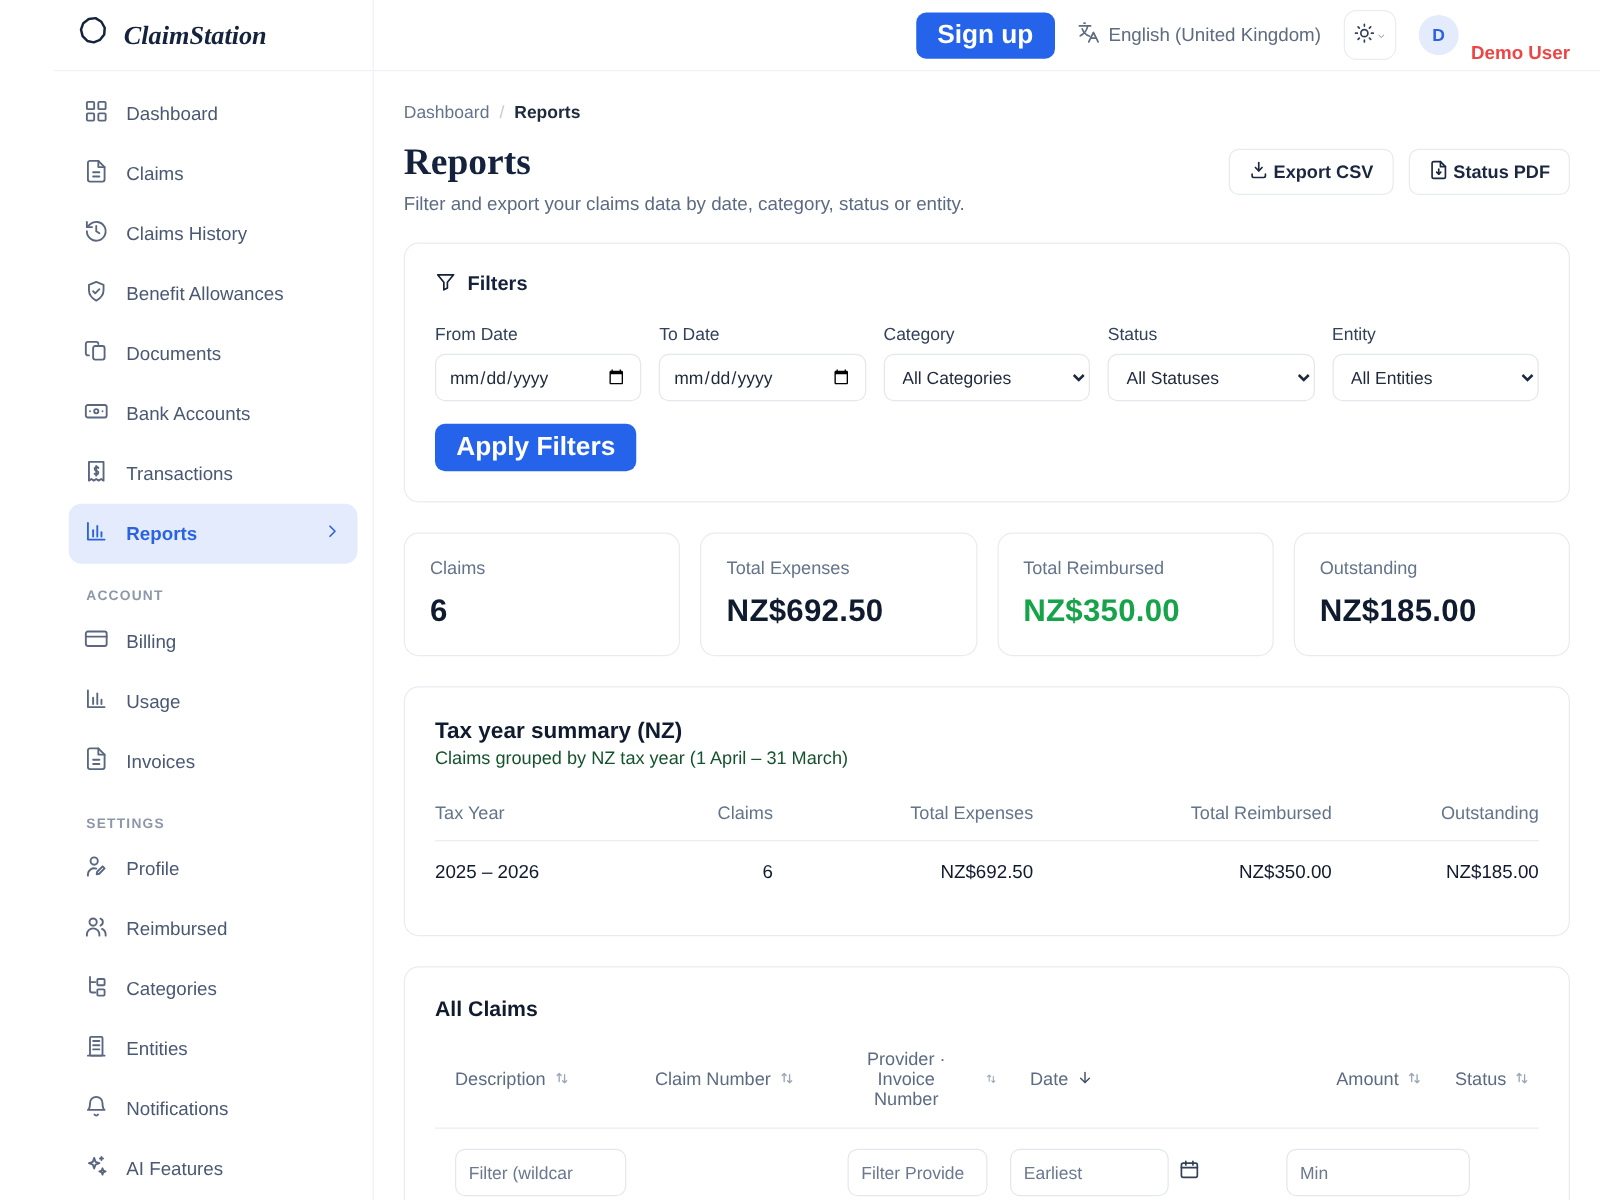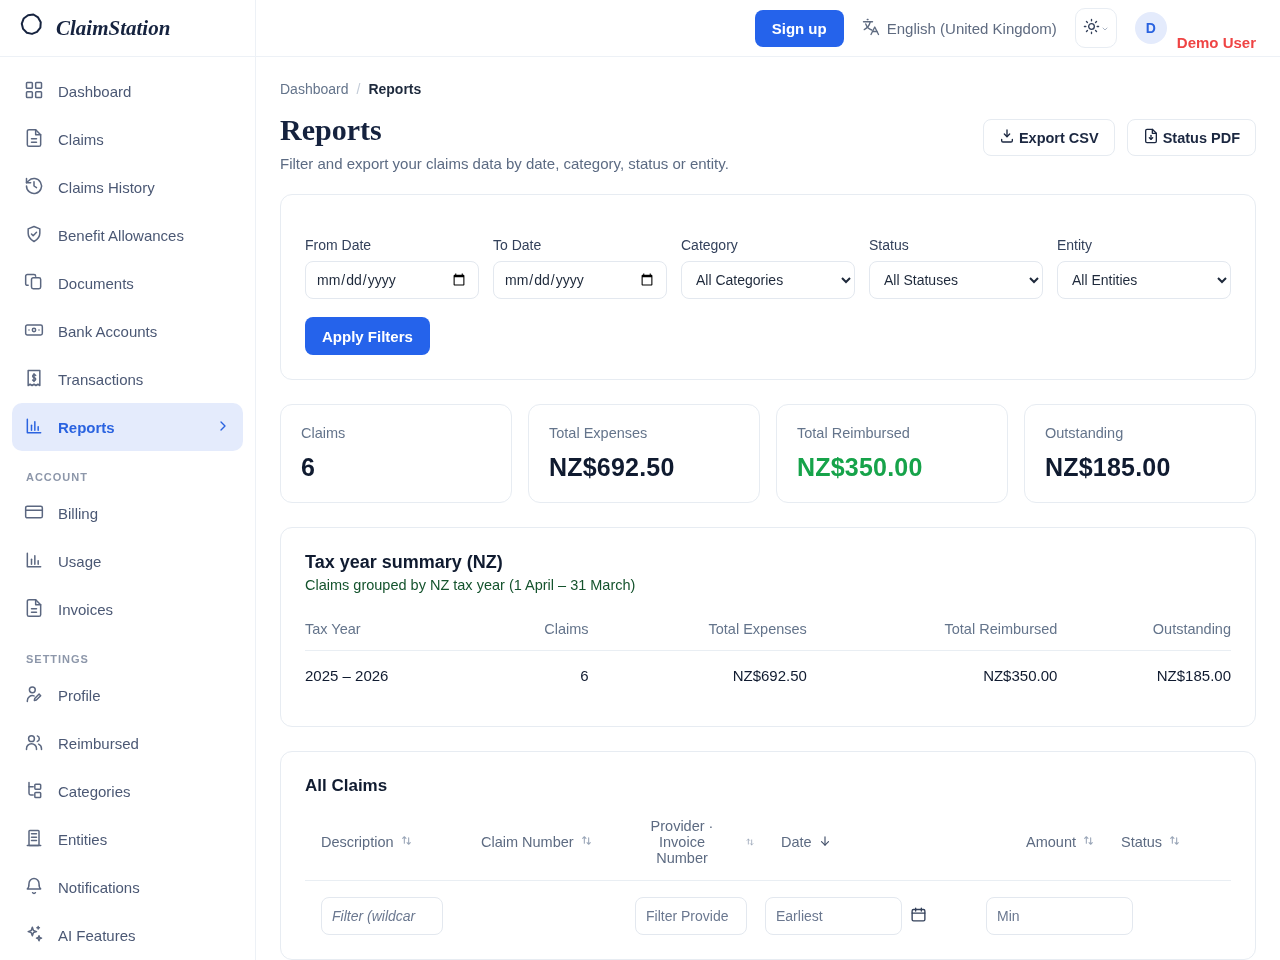--- a/index.html
+++ b/index.html
@@ -1,38 +1,38 @@
 <!DOCTYPE html>
 <html style="--accent: #2563eb;"><head>
 <meta charset="utf-8">
 <style>
   * { margin:0; padding:0; box-sizing:border-box; }
   html,body { width:1280px; height:960px; overflow:hidden; background:#fff;
     font-family:"Liberation Sans", sans-serif; color:#0f172a; }
-  .app { display:flex; width:1280px; height:960px; }
+  .app { display:flex; width:1280px; height:960px;padding-left:43px; }
 
   
   .sidebar { width:256px; flex:0 0 256px; border-right:1px solid #edf1f6; display:flex; flex-direction:column; }
   .logo-row { height:57px; display:flex; align-items:center; gap:10px; padding:0 16px; border-bottom:1px solid #edf1f6; }
   .logo-text { font-family:"Liberation Serif", serif; font-style:italic; font-size:21px; font-weight:600; color:#16233f; }
   .nav { padding:10px 12px 0; overflow:hidden; }
   .nav-item { display:flex; align-items:center; gap:14px; height:48px; padding:0 12px; border-radius:10px;
     color:#4b5874; font-size:15px; cursor:pointer; }
   .nav-item svg { flex:0 0 auto; color:#5b6780; }
   .nav-item.active { background:#e4ebfc; color:#2a63e0; font-weight:600; }
   .nav-item.active svg { color:#2a63e0; }
   .nav-item .spacer { flex:1; }
   .section-label { font-size:11px; letter-spacing:.09em; color:#8d97aa; font-weight:600; margin:20px 14px 6px; }
 
   
   .main { flex:1; display:flex; flex-direction:column; min-width:0; }
   .topbar { height:57px; flex:0 0 57px; border-bottom:1px solid #edf1f6; display:flex; align-items:center;
     justify-content:flex-end; gap:18px; padding:0 24px; }
   .btn-primary { background:var(--accent,#2563eb); color:#fff; border:none; border-radius:8px; height:37px;
-    padding:0 17px; font-size:15px; font-weight:600; font-family:inherit; cursor:pointer; }
+    padding:0 17px; font-size:21px; font-weight:600; font-family:inherit; cursor:pointer; }
   .lang { display:flex; align-items:center; gap:7px; color:#5f6b80; font-size:15px; cursor:pointer; }
   .theme-btn { width:42px; height:40px; border:1px solid #e8edf3; background:#fff; border-radius:10px;
     display:flex; align-items:center; justify-content:center; gap:1px; color:#33405a; cursor:pointer; }
   .user { display:flex; align-items:center; gap:10px; cursor:pointer; }
   .avatar { width:32px; height:32px; border-radius:50%; background:#e4ebfc; color:#2a63e0;
     display:flex; align-items:center; justify-content:center; font-size:14px; font-weight:700; }
   .user-name { font-size:15px; font-weight:700; color:#ef4444;margin-top:29px; }
 
   
   .content { padding:24px 24px 0; overflow:hidden; flex:1; }
@@ -87,21 +87,21 @@
   .cth.right { justify-content:flex-end; padding-left:0; }
   .cth .wrap { max-width:96px; }
   .sort-icon { color:#9aa6b8; flex:0 0 auto; }
   .sort-desc { color:#44516b; flex:0 0 auto; }
   .claims-filters { display:grid; grid-template-columns:150px 160px 120px 185px 135px 1fr; gap:10px; margin-top:16px; }
   .cfcell { display:flex; align-items:center; gap:8px; padding-left:16px; }
   .cfcell.nopad { padding-left:0; }
   .cf-input { height:38px; border:1px solid #e3e8ef; border-radius:8px; padding:0 10px; font-size:14px;
     font-family:inherit; color:#1e293b; }
   .cf-input::placeholder, .fctl::placeholder { color:#6b7890; }
-  .w112 { width:122px;font-style:italic; } .w110 { width:112px; } .w125 { width:137px; } .w145 { width:147px; }
+  .w112 { width:137px; } .w110 { width:112px; } .w125 { width:127px; } .w145 { width:147px; }
   .cal-icon { color:#33405a; }
 </style>
 </head>
 <body>
 
 <div class="app">
 
   <aside class="sidebar">
     <div class="logo-row">
       <span>
@@ -319,20 +319,26 @@
                   <path d="M14 2v6h6"></path>
                   <path d="M12 11v6"></path>
                   <path d="M9.5 14.5L12 17l2.5-2.5"></path>
                 </svg></span>
             <span>Status PDF</span>
           </button>
         </div>
       </div>
 
       <section class="card filters-card">
+        <div class="filters-title">
+          <span><svg width="17" height="17" viewBox="0 0 24 24" fill="none" stroke="#14213b" stroke-width="1.9" stroke-linecap="round" stroke-linejoin="round">
+                <path d="M3 4h18l-7 8.5V19l-4 2v-8.5z"></path>
+              </svg></span>
+          <span>Filters</span>
+        </div>
         <div class="fgrid">
           <div>
             <label class="flabel">From Date</label>
             <input type="date" class="fctl" placeholder="mm/dd/yyyy" style="">
           </div>
           <div>
             <label class="flabel">To Date</label>
             <input type="date" class="fctl" placeholder="mm/dd/yyyy" style="">
           </div>
           <div>

